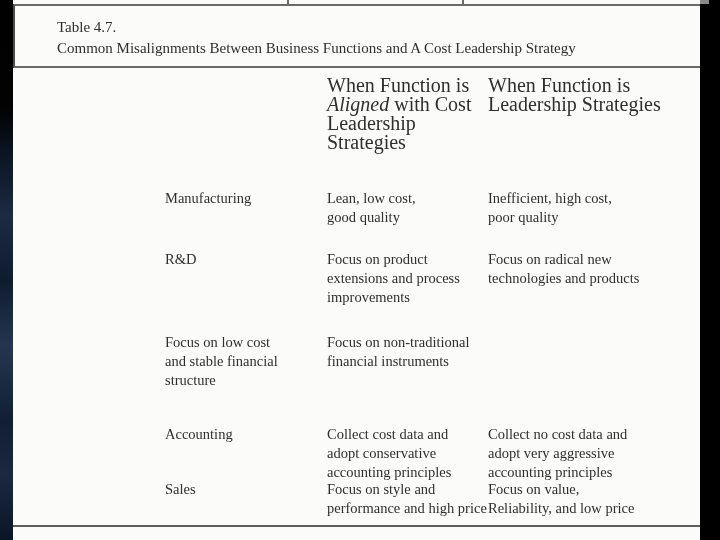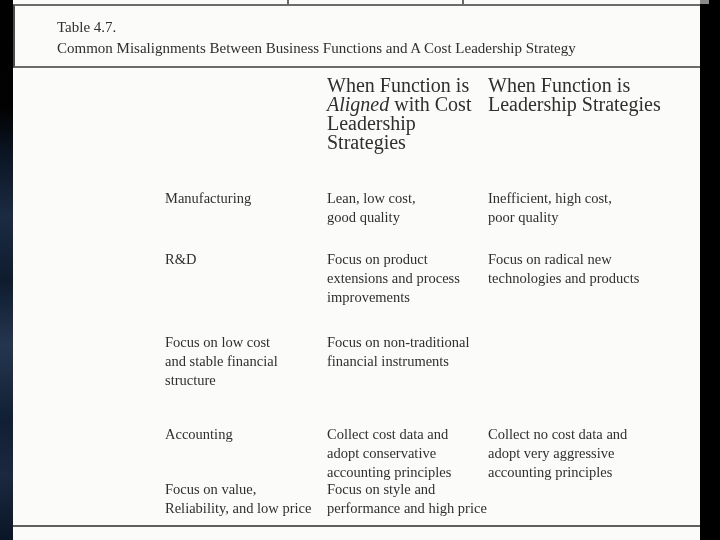--- a/index.html
+++ b/index.html
@@ -142,21 +142,22 @@
       <div class="cell">Accounting</div>
       <div class="cell">Collect cost data and
 adopt conservative
 accounting principles</div>
       <div class="cell">Collect no cost data and
 adopt very aggressive
 accounting principles</div>
     </div>
 
     <div class="trow r5">
+      <div class="cell">Sales</div>
+      <div class="cell">Focus on style and
+performance and high price</div>
       <div class="cell">Focus on value,
 Reliability, and low price</div>
-      <div class="cell">Focus on style and
-performance and high price</div>
     </div>
 
     <div class="bottom-rule"></div>
   </div>
 </div>
 
 </body></html>

